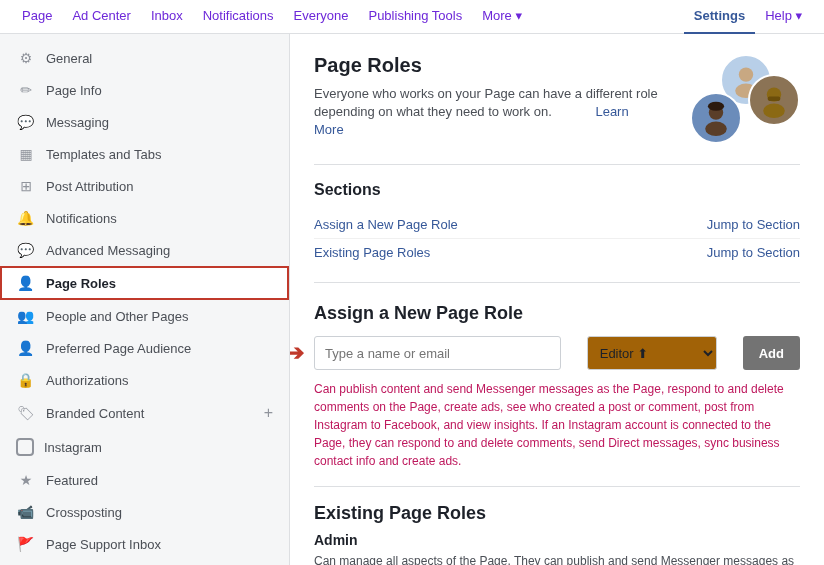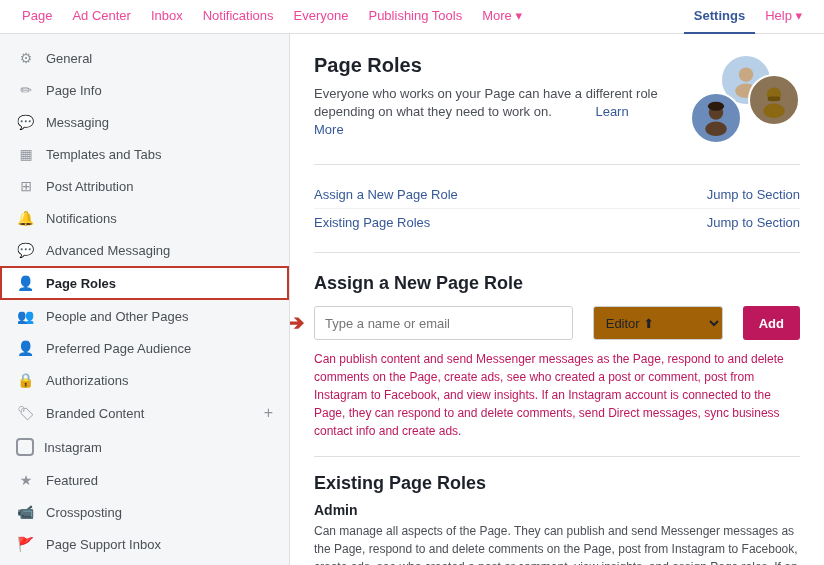--- a/index.html
+++ b/index.html
@@ -13,21 +13,21 @@
       align-items: center;
       height: 34px;
       padding: 0 12px;
     }
     .top-nav-item {
       padding: 0 10px;
       height: 34px;
       display: flex;
       align-items: center;
       font-size: 13px;
-      color: #ec4899;
+      color: #6d28d9;
       cursor: pointer;
       white-space: nowrap;
       border-bottom: 2px solid transparent;
     }
     .top-nav-item.active {
       color: #365899;
       border-bottom: 2px solid #365899;
       font-weight: bold;
     }
     .top-nav-right {
@@ -153,21 +153,21 @@
     .section-link { color: #365899; font-size: 13px; text-decoration: none; cursor: pointer; }
     .jump-link { color: #365899; font-size: 13px; cursor: pointer; }
 
     
     .assign-section { margin-top: 20px; }
     .assign-section h3 { font-size: 18px; font-weight: bold; margin-bottom: 12px; }
 
     .assign-row {
       display: flex;
       align-items: center;
-      gap: 20px;
+      gap: 26px;
       margin-bottom: 10px;
       position: relative;
       border-radius: 10px;
     }
     .assign-input {
       flex: 1;
       height: 34px;
       border: 1px solid #ccd0d5;
       border-radius: 3px;
       padding: 0 10px;
@@ -181,21 +181,21 @@
       border-radius: 3px;
       padding: 0 8px;
       font-size: 13px;
       background: #a16207;
       cursor: pointer;
       color: #1d2129;
     }
     .add-button {
       height: 34px;
       padding: 0 16px;
-      background: #be185d;
+      background: #737373;
       color: #fff;
       border: none;
       border-radius: 3px;
       font-size: 13px;
       font-weight: bold;
       cursor: pointer;
     }
 
     .assign-description {
       font-size: 12px;
@@ -333,20 +333,21 @@
             <ellipse cx="20" cy="32" rx="12" ry="8" fill="#5a3e28"></ellipse>
             <ellipse cx="20" cy="7" rx="9" ry="5" fill="#2c1a0e"></ellipse>
           </svg>
         </div>
       </div>
     </div>
 
     <hr class="section-divider">
 
     <div>
+      <div class="sections-title">Sections</div>
       <div class="section-link-row">
         <a class="section-link">Assign a New Page Role</a>
         <a class="jump-link">Jump to Section</a>
       </div>
       <div class="section-link-row">
         <a class="section-link">Existing Page Roles</a>
         <a class="jump-link">Jump to Section</a>
       </div>
     </div>
 

